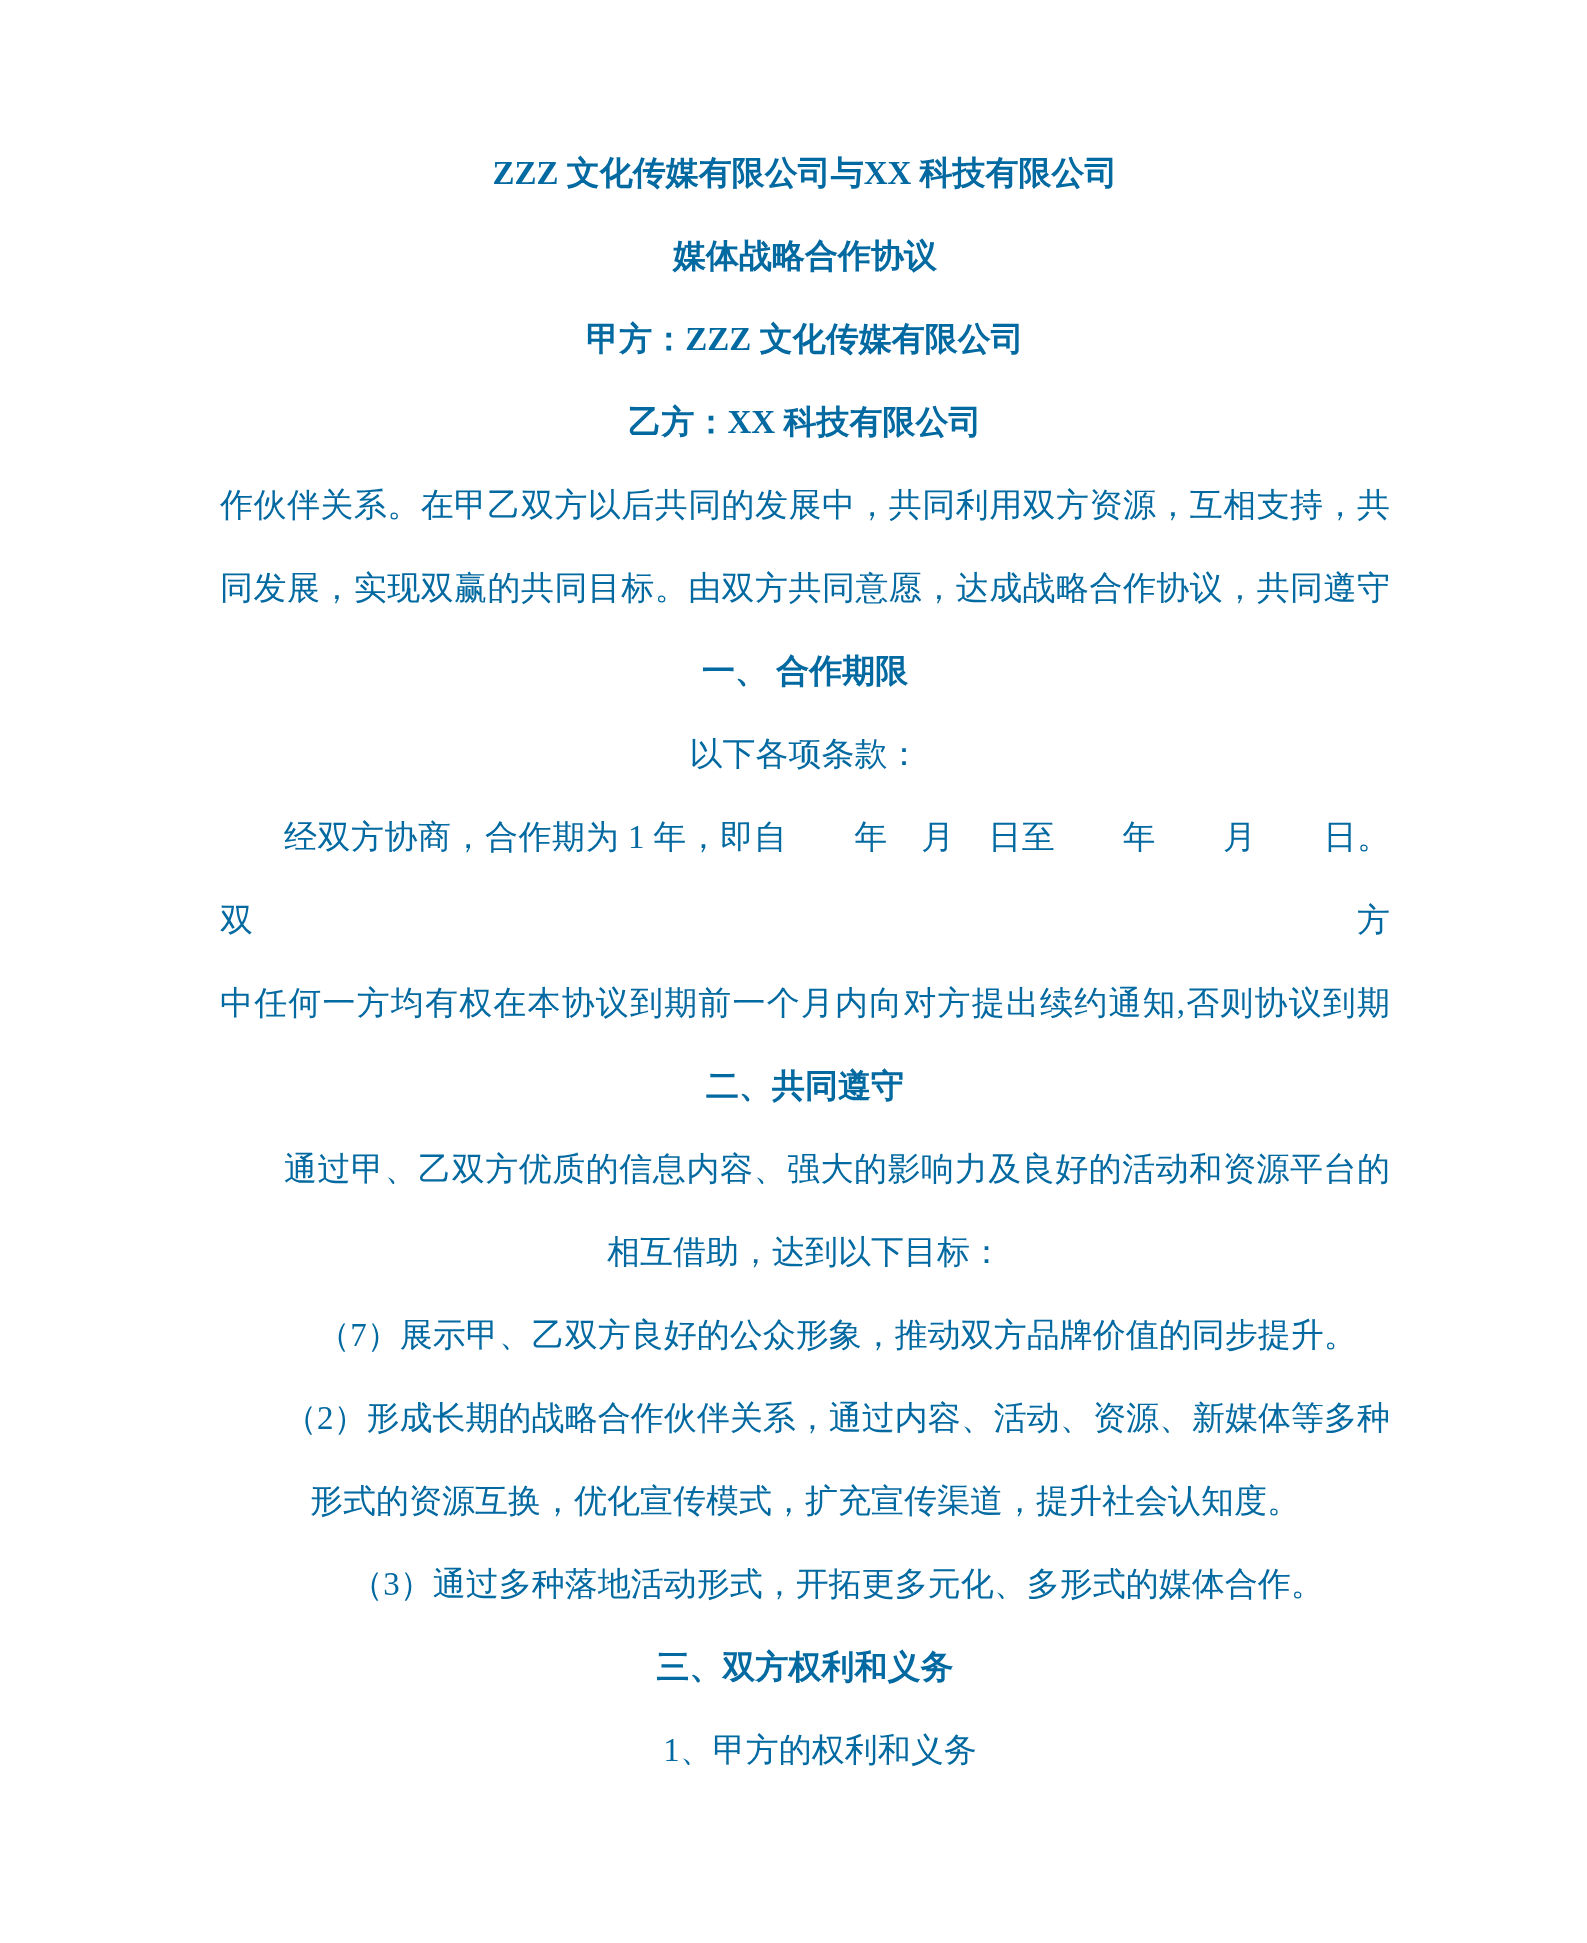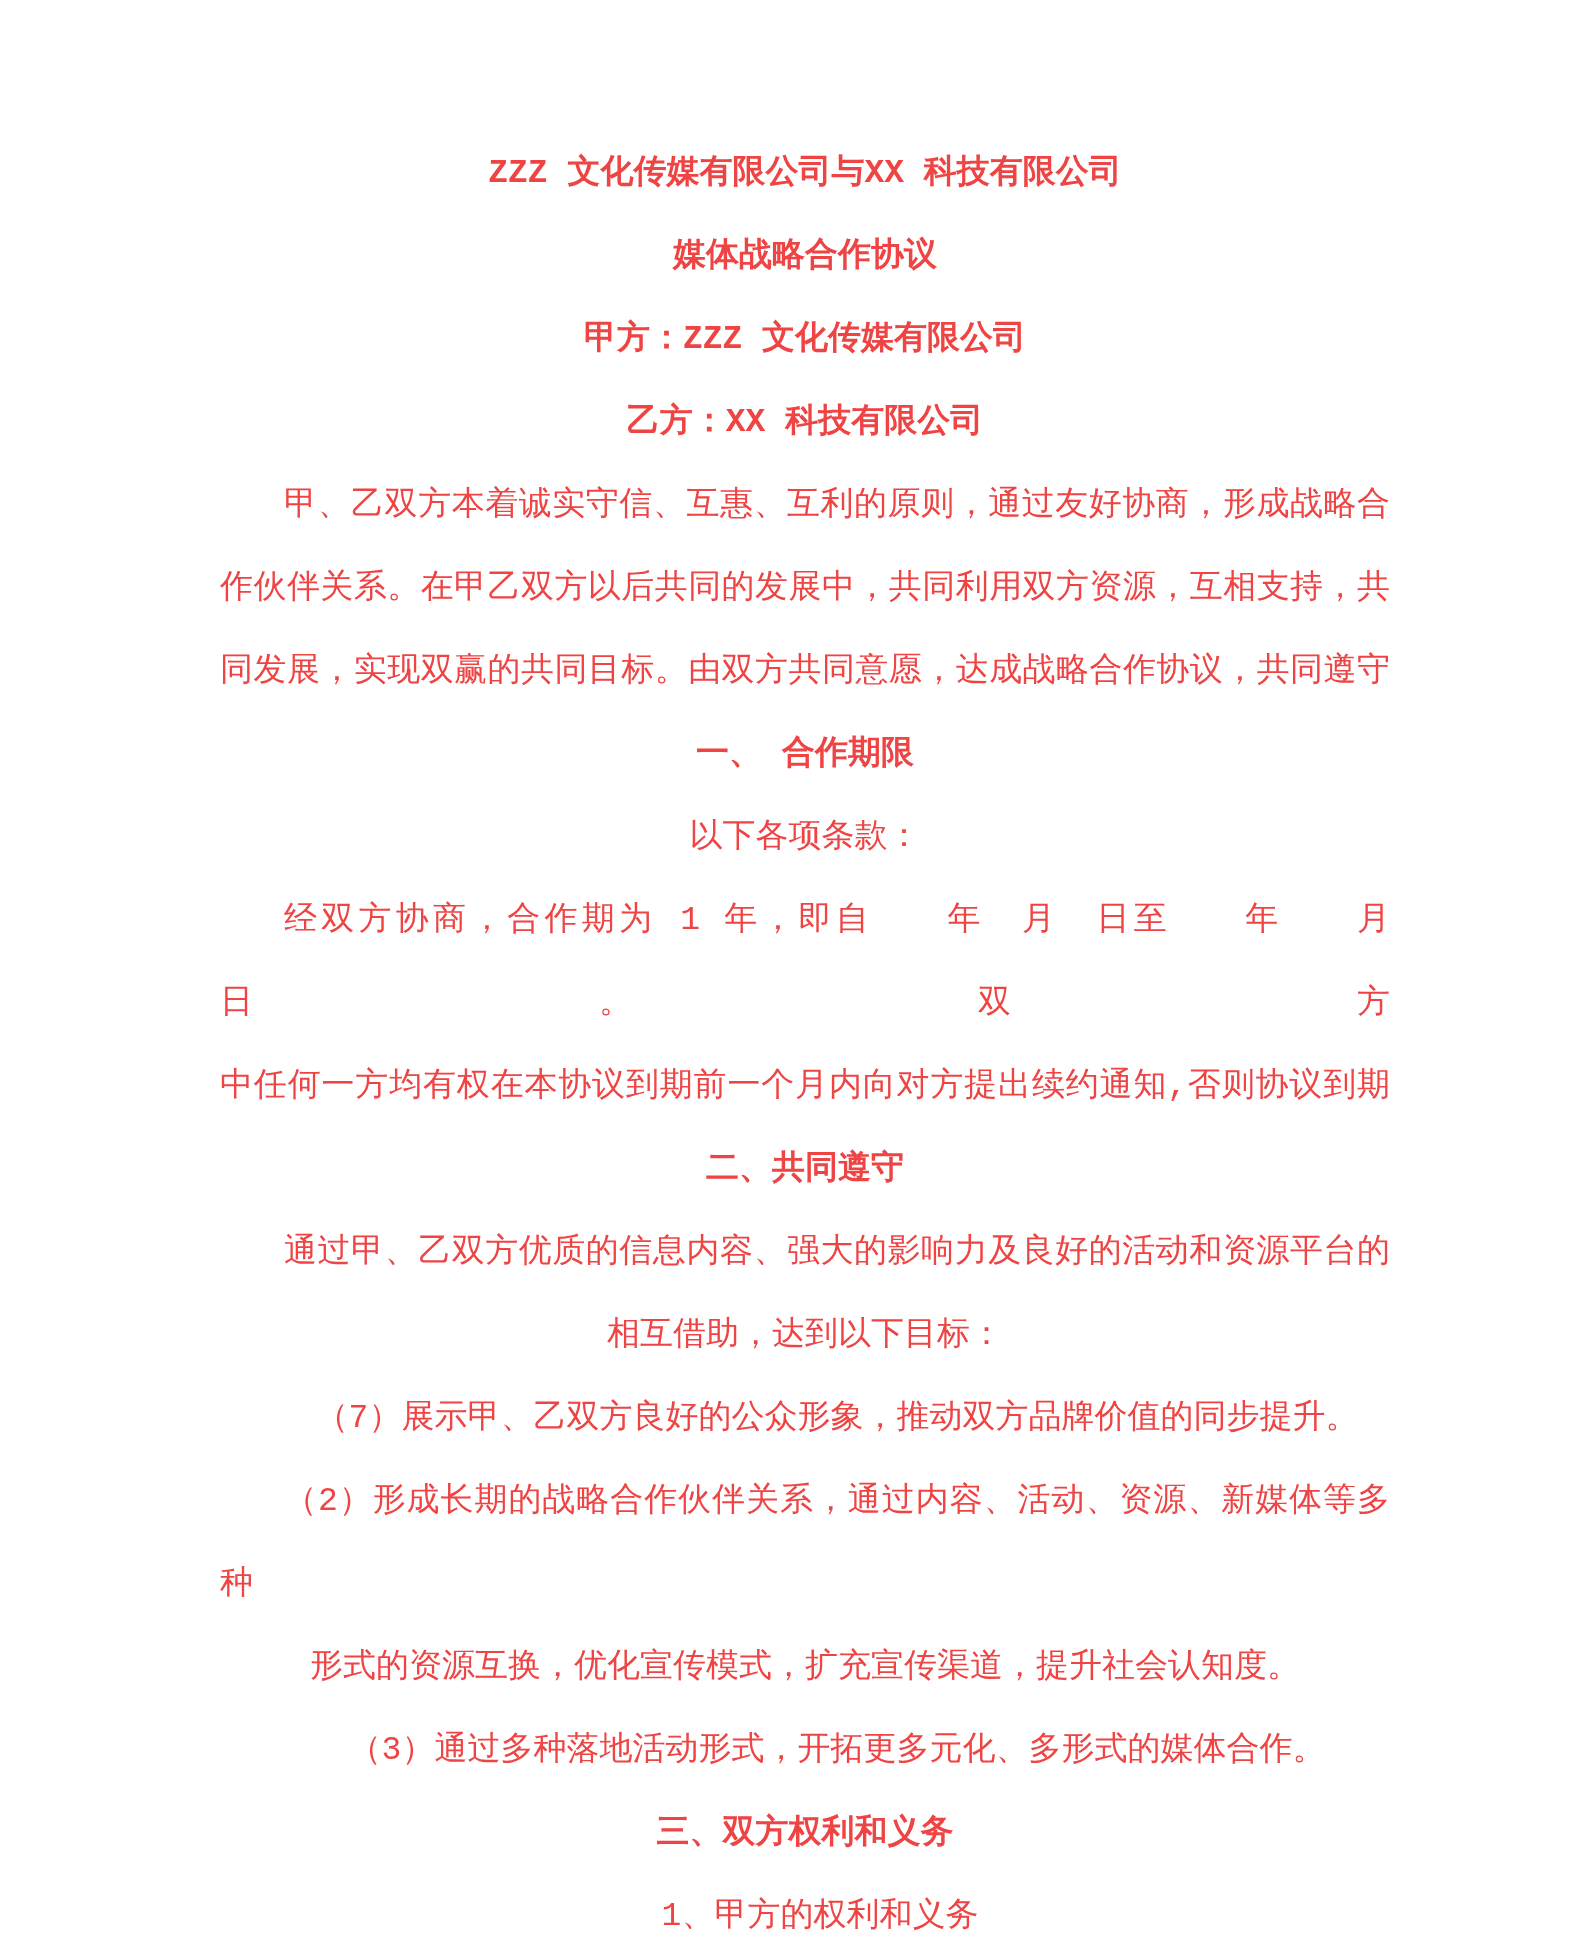--- a/index.html
+++ b/index.html
@@ -5,22 +5,22 @@
   html, body {
     margin: 0;
     padding: 0;
     background: #ffffff;
   }
   .page {
     position: relative;
     width: 1587px;
     height: 1943px;
     background: #ffffff;
-    color: #ef4444;
-    font-family: Liberation Mono, monospace;
+    color: #0369a1;
+    font-family: Liberation Serif, serif;
     overflow: hidden;
   }
   .doc {
     position: absolute;
     left: 220px;
     top: 132px;
     width: 1170px;
     font-size: 33px;
     line-height: 83px;
   }
@@ -41,21 +41,20 @@
   <div class="doc">
 
     <div class="line center bold">ZZZ 文化传媒有限公司与XX 科技有限公司</div>
 
     <div class="line center bold">媒体战略合作协议</div>
 
     <div class="line bold">甲方：ZZZ 文化传媒有限公司</div>
 
     <div class="line bold">乙方：XX 科技有限公司</div>
 
-    <div class="line ind2 just">甲、乙双方本着诚实守信、互惠、互利的原则，通过友好协商，形成战略合</div>
 
     <div class="line just">作伙伴关系。在甲乙双方以后共同的发展中，共同利用双方资源，互相支持，共</div>
 
     <div class="line just">同发展，实现双赢的共同目标。由双方共同意愿，达成战略合作协议，共同遵守</div>
 
     <div class="line bold">一、 合作期限</div>
 
     <div class="line">以下各项条款：</div>
 
     <div class="line ind2 just">经双方协商，合作期为 1 年，即自　　年　月　日至　　年　　月　　日。双方</div>

